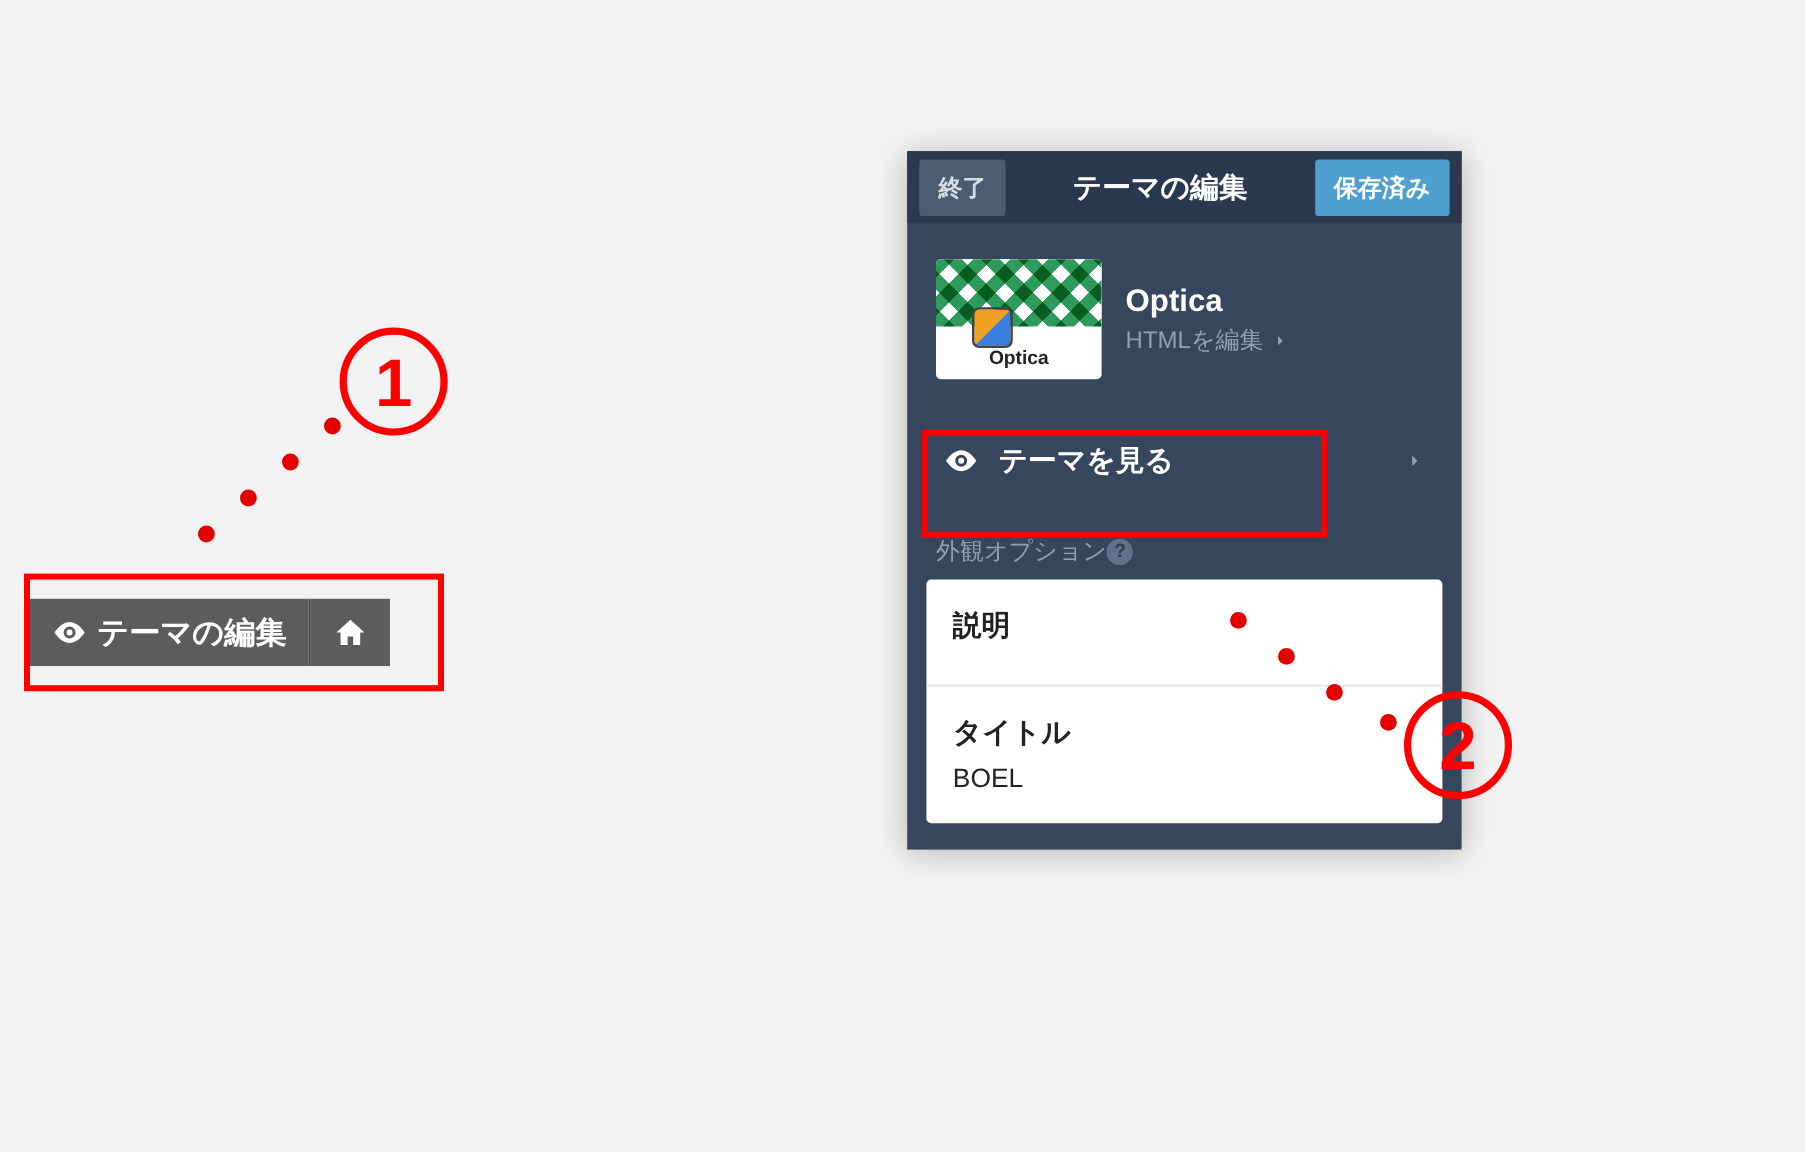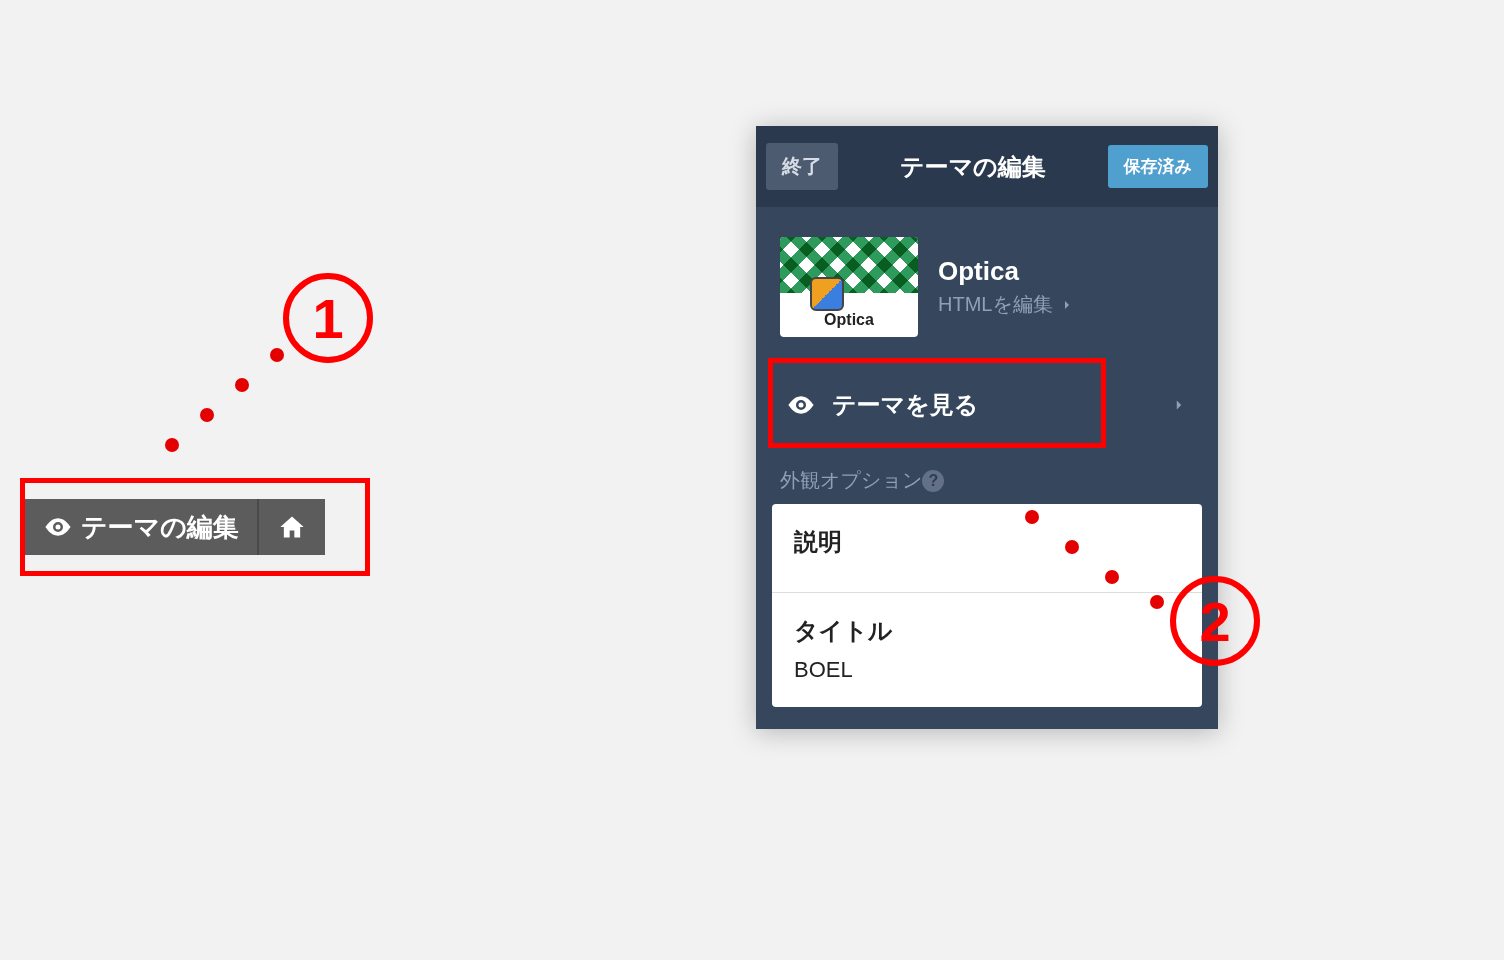--- a/index.html
+++ b/index.html
@@ -62,21 +62,21 @@
   
   .panel {
     position:absolute;
     left: 756px;
     top: 126px;
     width: 462px;
     background:#36465d;
     box-shadow: 0 3px 25px rgba(0,0,0,.25);
   }
   .panel-header {
-    height: 81px;
+    height: 60px;
     background:#2a394e;
     display:flex;
     align-items:center;
     padding: 0 10px;
   }
   .btn-exit {
     background:#4c5b70;
     color:#d7dde7;
     border:none;
     padding: 10px 16px;
@@ -90,21 +90,21 @@
     text-align:center;
     color:#fff;
     font-size: 24px;
     font-weight:700;
   }
   .btn-saved {
     background:#4f9fcf;
     color:#fff;
     border:none;
     padding: 10px 16px;
-    font-size: 17px;
+    font-size: 20px;
     font-weight:700;
     border-radius:3px;
     cursor:pointer;
   }
 
   .theme-row {
     display:flex;
     padding: 30px 24px 24px 24px;
     align-items:center;
     gap: 20px;

